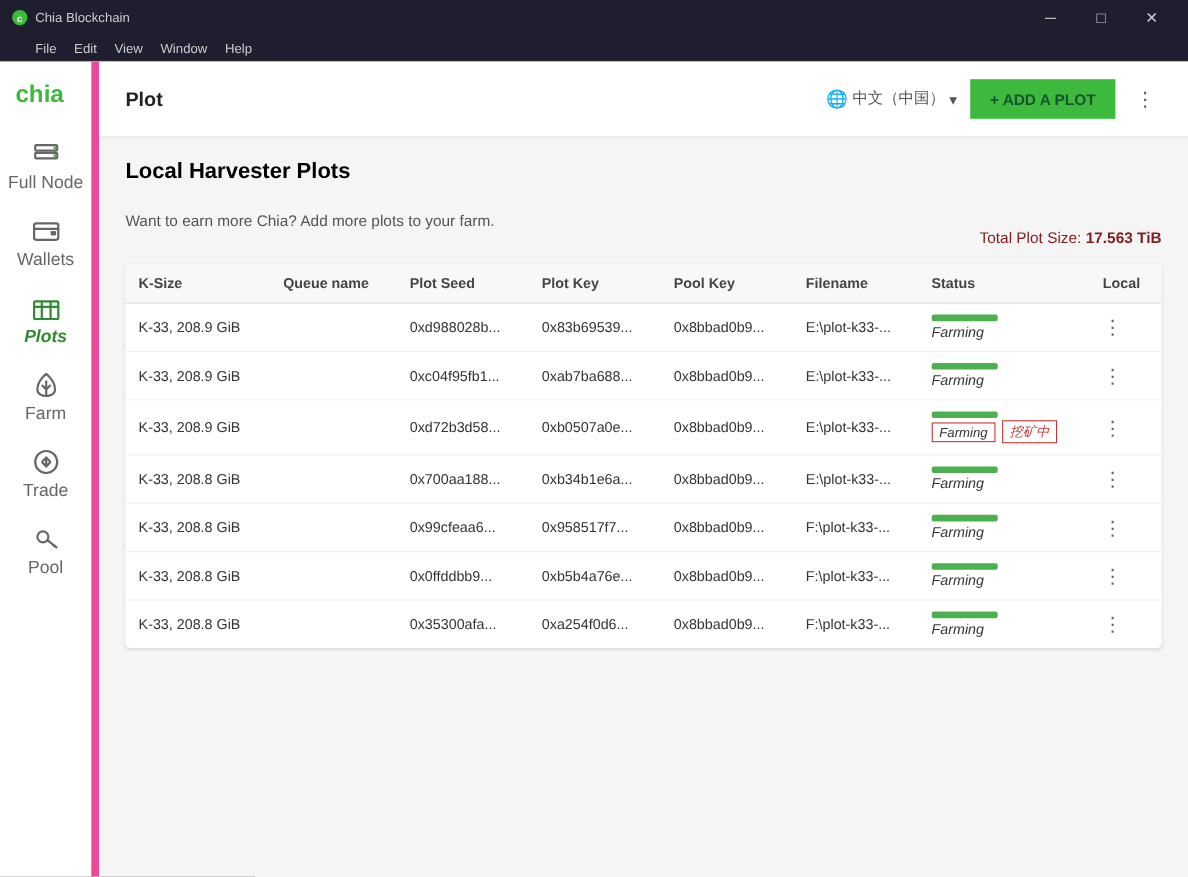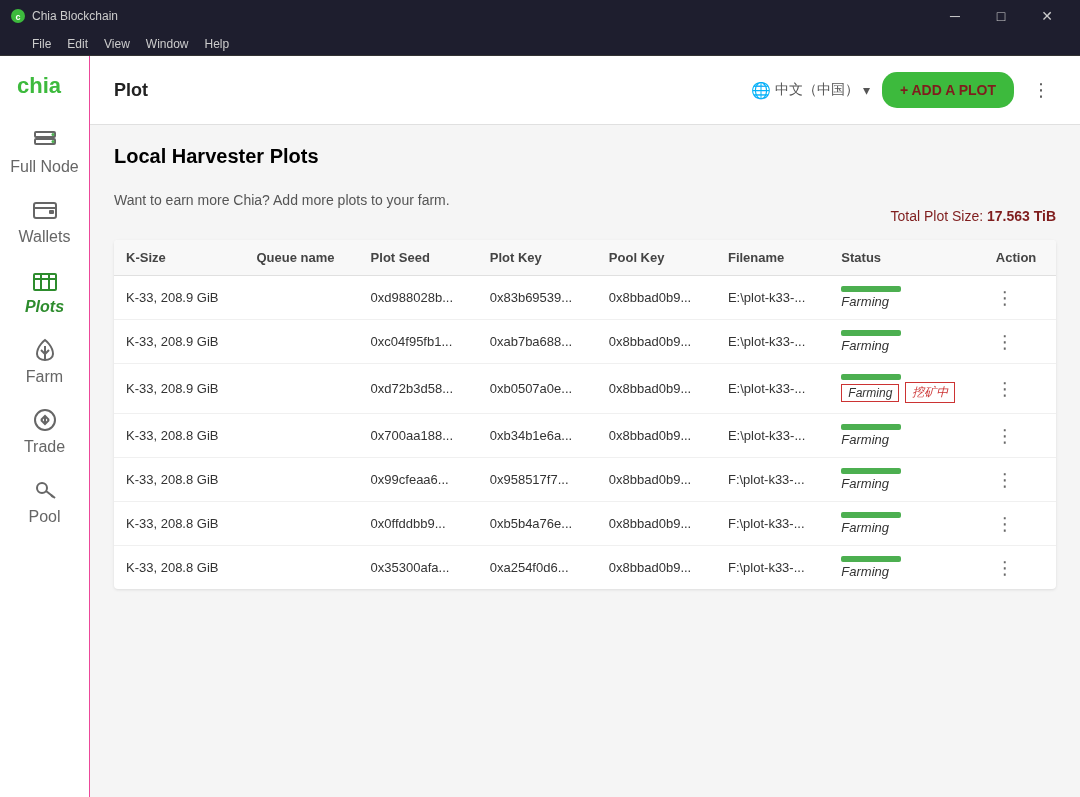--- a/index.html
+++ b/index.html
@@ -47,21 +47,21 @@
     .main-layout {
       display: flex;
       height: calc(797px - 56px);
       background: #f0f0f0;
     }
 
     
     .sidebar {
       width: 90px;
       background: #ffffff;
-      border-right: 1px solid #ec4899;
+      border-right: 7px solid #ec4899;
       display: flex;
       flex-direction: column;
       align-items: center;
       padding-top: 10px;
       gap: 4px;
     }
     .sidebar-logo {
       width: 60px; height: 40px;
       margin-bottom: 8px;
       display: flex; align-items: center; justify-content: center;
@@ -116,24 +116,24 @@
     .lang-selector {
       display: flex;
       align-items: center;
       gap: 4px;
       font-size: 14px;
       color: #555;
       cursor: pointer;
     }
     .add-plot-btn {
       background: #3dba3d;
-      color: #7f1d1d;
+      color: #14532d;
       border: none;
       padding: 10px 18px;
-      border-radius: 15px;
+      border-radius: 0;
       font-size: 14px;
       font-weight: 600;
       cursor: pointer;
       display: flex;
       align-items: center;
       gap: 6px;
     }
     .more-btn {
       background: none;
       border: none;
@@ -367,21 +367,21 @@
       <table class="plot-table">
         <thead>
           <tr>
             <th>K-Size</th>
             <th>Queue name</th>
             <th>Plot Seed</th>
             <th>Plot Key</th>
             <th>Pool Key</th>
             <th>Filename</th>
             <th>Status</th>
-            <th>Action</th>
+            <th>Local</th>
           </tr>
         </thead>
         <tbody id="table-body">
         <tr>
     <td>K-33, 208.9 GiB</td>
     <td></td>
     <td>0xd988028b...</td>
     <td>0x83b69539...</td>
     <td>0x8bbad0b9...</td>
     <td>E:\plot-k33-...</td>

